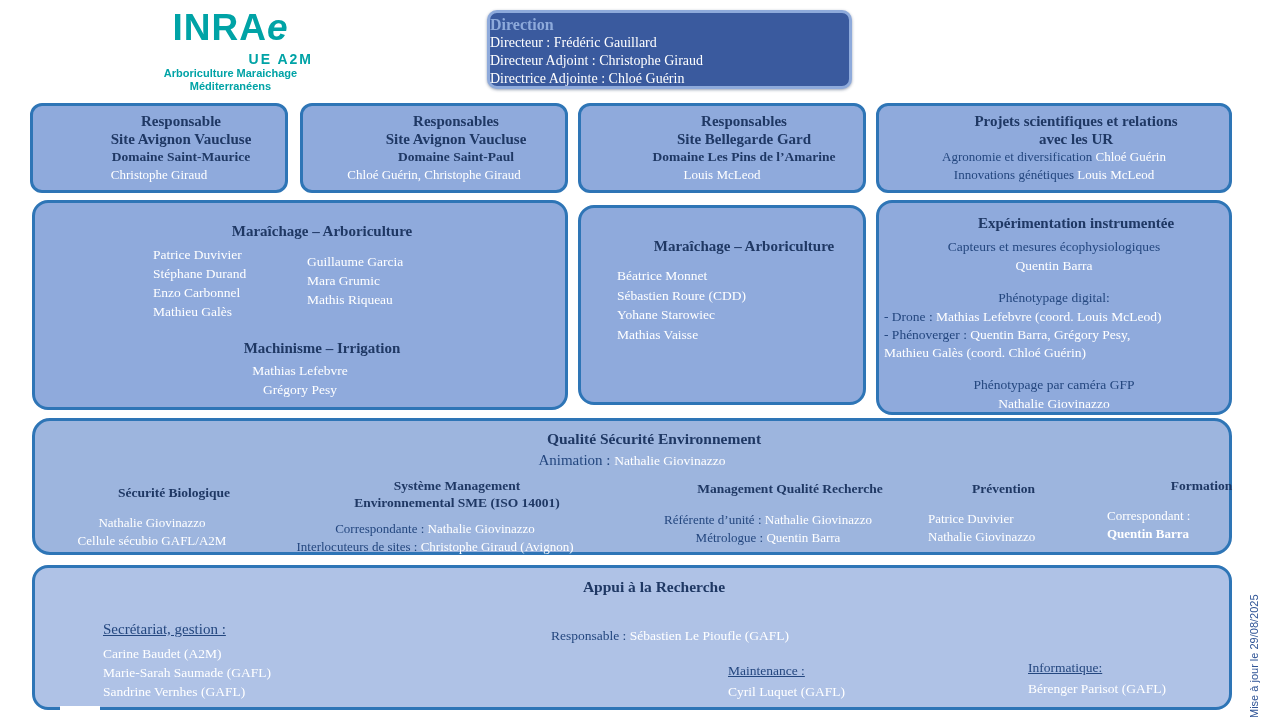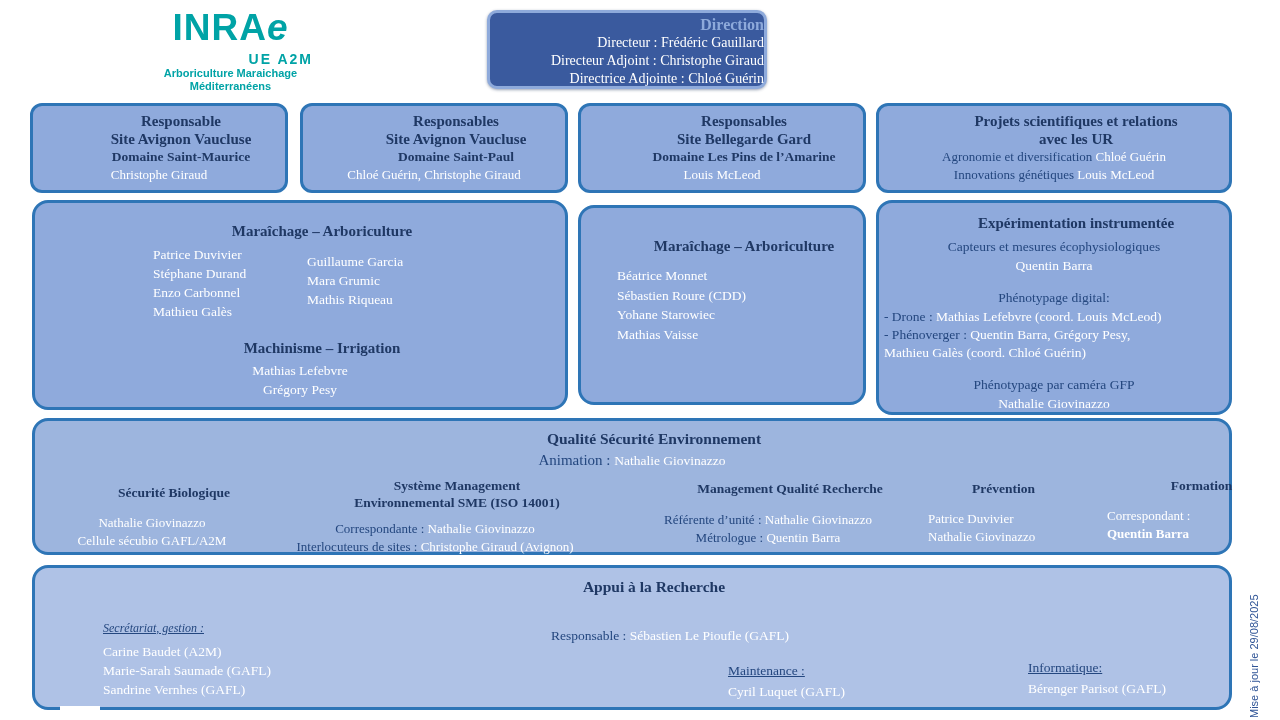--- a/index.html
+++ b/index.html
@@ -10,21 +10,21 @@
   }
   .abs { position:absolute; }
   .ctr { text-align:center; }
 
   
   .box {
     position:absolute; background:#8FAADC; border:3px solid #2E75B6;
     border-radius:16px;
   }
   .box-sm { border-radius:12px; }
-  .qse-box { background:#9DB5DE; }
+  .qse-box { background:#9DB5DE;border-radius:18px; }
   .appui-box { background:#AFC2E6; }
   .dir-box {
     position:absolute; background:#3A5A9E; border:3px solid #8EAADB;
     border-radius:10px; box-shadow:0 1px 3px rgba(30,50,90,.45);
   }
 
   
   .tt   { color:#1F3864; font-weight:bold;padding-left:44px; }        
   .lbl  { color:#24477F; }                          
   .nm   { color:#ffffff; }                          
@@ -34,21 +34,21 @@
 
   
   .logo { position:absolute; left:148px; top:6px; width:165px; text-align:center;
           font-family:"Liberation Sans", sans-serif; color:#00A3A6; }
   .logo-brand { font-size:37px; font-weight:bold; letter-spacing:1px; line-height:44px; }
   .logo-e { font-style:italic; }
   .logo-unit { font-size:14px; font-weight:bold; letter-spacing:2px; margin-top:1px;text-align:right; }
   .logo-sub  { font-size:11px; font-weight:bold; line-height:13px; }
 
   
-  .dir-box { left:487px; top:10px; width:280px; height:79px; padding-top:3px; text-align:right; }
+  .dir-box { left:487px; top:10px; width:365px; height:79px; padding-top:3px; text-align:left; }
   .dir-row { font-size:14px; line-height:18px; }
 
   
   .rbox { top:103px; height:90px; display:flex; flex-direction:column; justify-content:center;
           text-align:center; line-height:18px; }
   .r-t1 { font-size:15px; }
   .r-t2 { font-size:13.5px; }
   .r-nm { font-size:13px; }
 
   
@@ -186,21 +186,21 @@
     <div class="tt ctr" style="font-size:13.5px;">Formation</div>
     <div class="nm s13" style="margin-top:13px;">Correspondant :</div>
     <div class="nm s13" style="font-weight:bold;">Quentin Barra</div>
   </div>
 </div>
 
 <div class="box appui-box" style="left:32px;top:565px;width:1200px;height:145px;">
   <div class="abs ctr tt" style="left:0;top:10px;width:100%;font-size:15.5px;">Appui à la Recherche</div>
 
   <div class="abs" style="left:68px;top:53px;width:280px;">
-    <div class="lbl und" style="font-size:12px;font-style:italic;">Secrétariat, gestion :</div>
+    <div class="lbl und" style="font-size:15px;">Secrétariat, gestion :</div>
     <div class="nm s135" style="margin-top:6px;">Carine Baudet (A2M)</div>
     <div class="nm s135">Marie-Sarah Saumade (GAFL)</div>
     <div class="nm s135">Sandrine Vernhes (GAFL)</div>
   </div>
 
   <div class="abs ctr" style="left:400px;top:60px;width:470px;font-size:13.5px;">
     <span class="lbl">Responsable : </span><span class="nm">Sébastien Le Pioufle (GAFL)</span>
   </div>
 
   <div class="abs" style="left:693px;top:95px;width:200px;">

